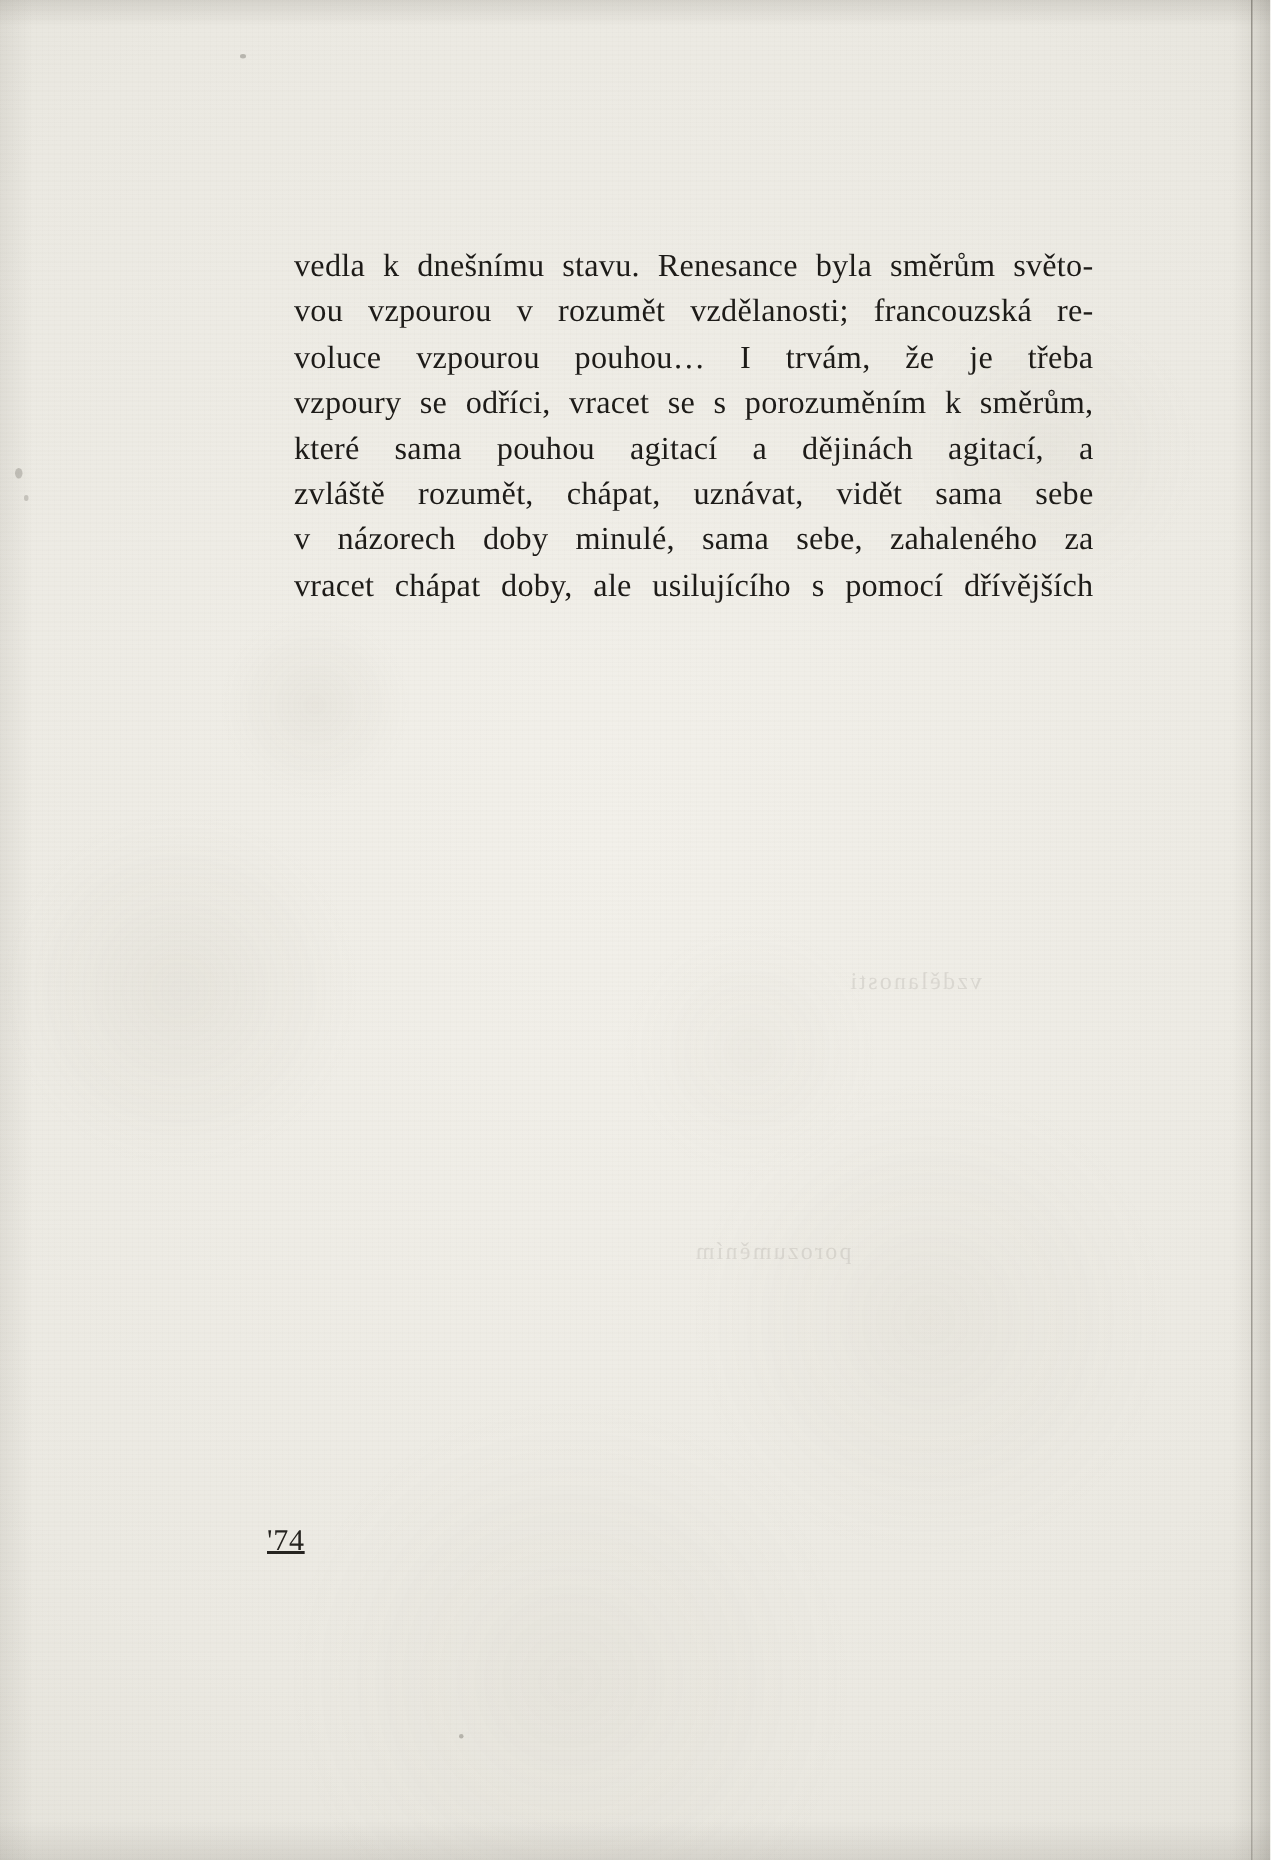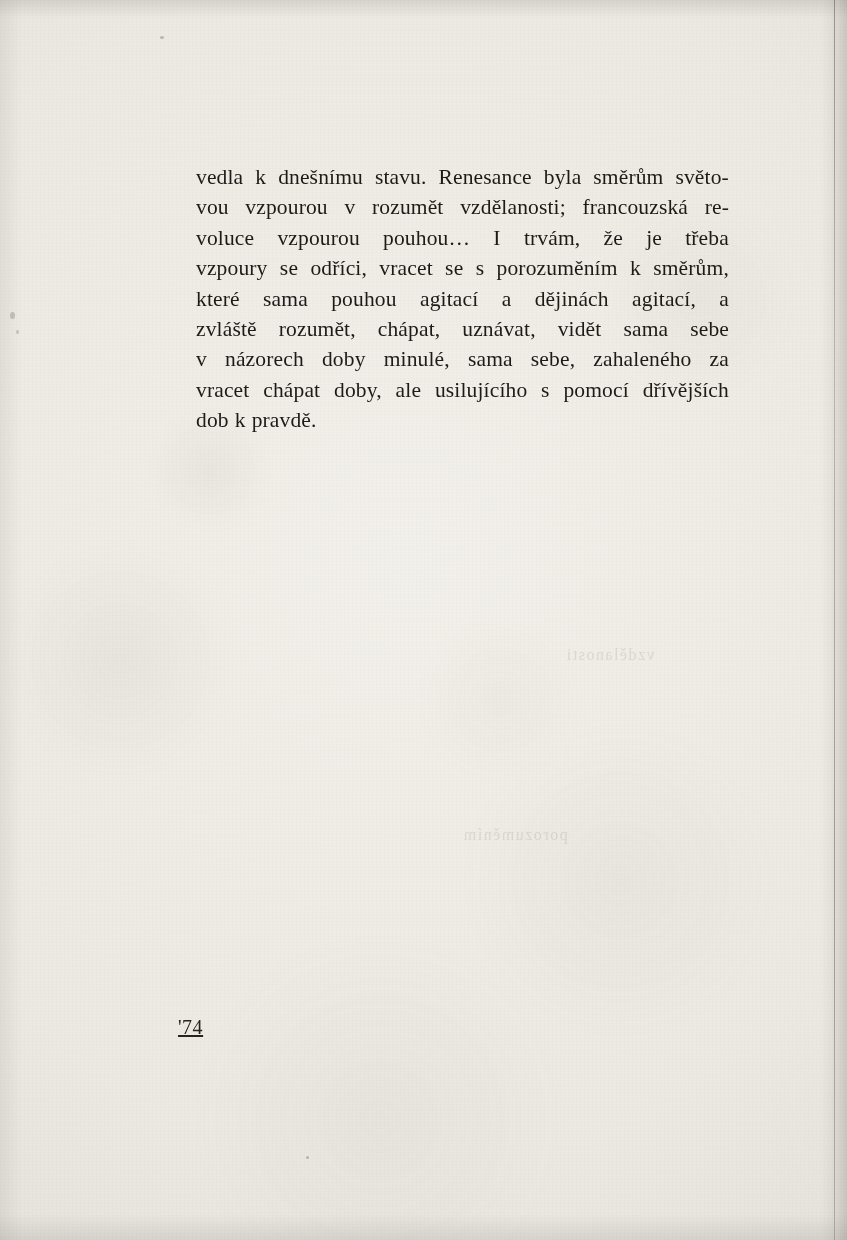--- a/index.html
+++ b/index.html
@@ -250,18 +250,17 @@
       <span class="line justify">
           <span>vracet</span>
           <span>chápat</span>
           <span>doby,</span>
           <span>ale</span>
           <span>usilujícího</span>
           <span>s</span>
           <span>pomocí</span>
           <span>dřívějších</span>
         </span>
-      <span class="line">dob k pravdě.</span>
     </p>
   </div>
 
   <div class="folio">'74</div>
 </div>
 
 </body></html>

